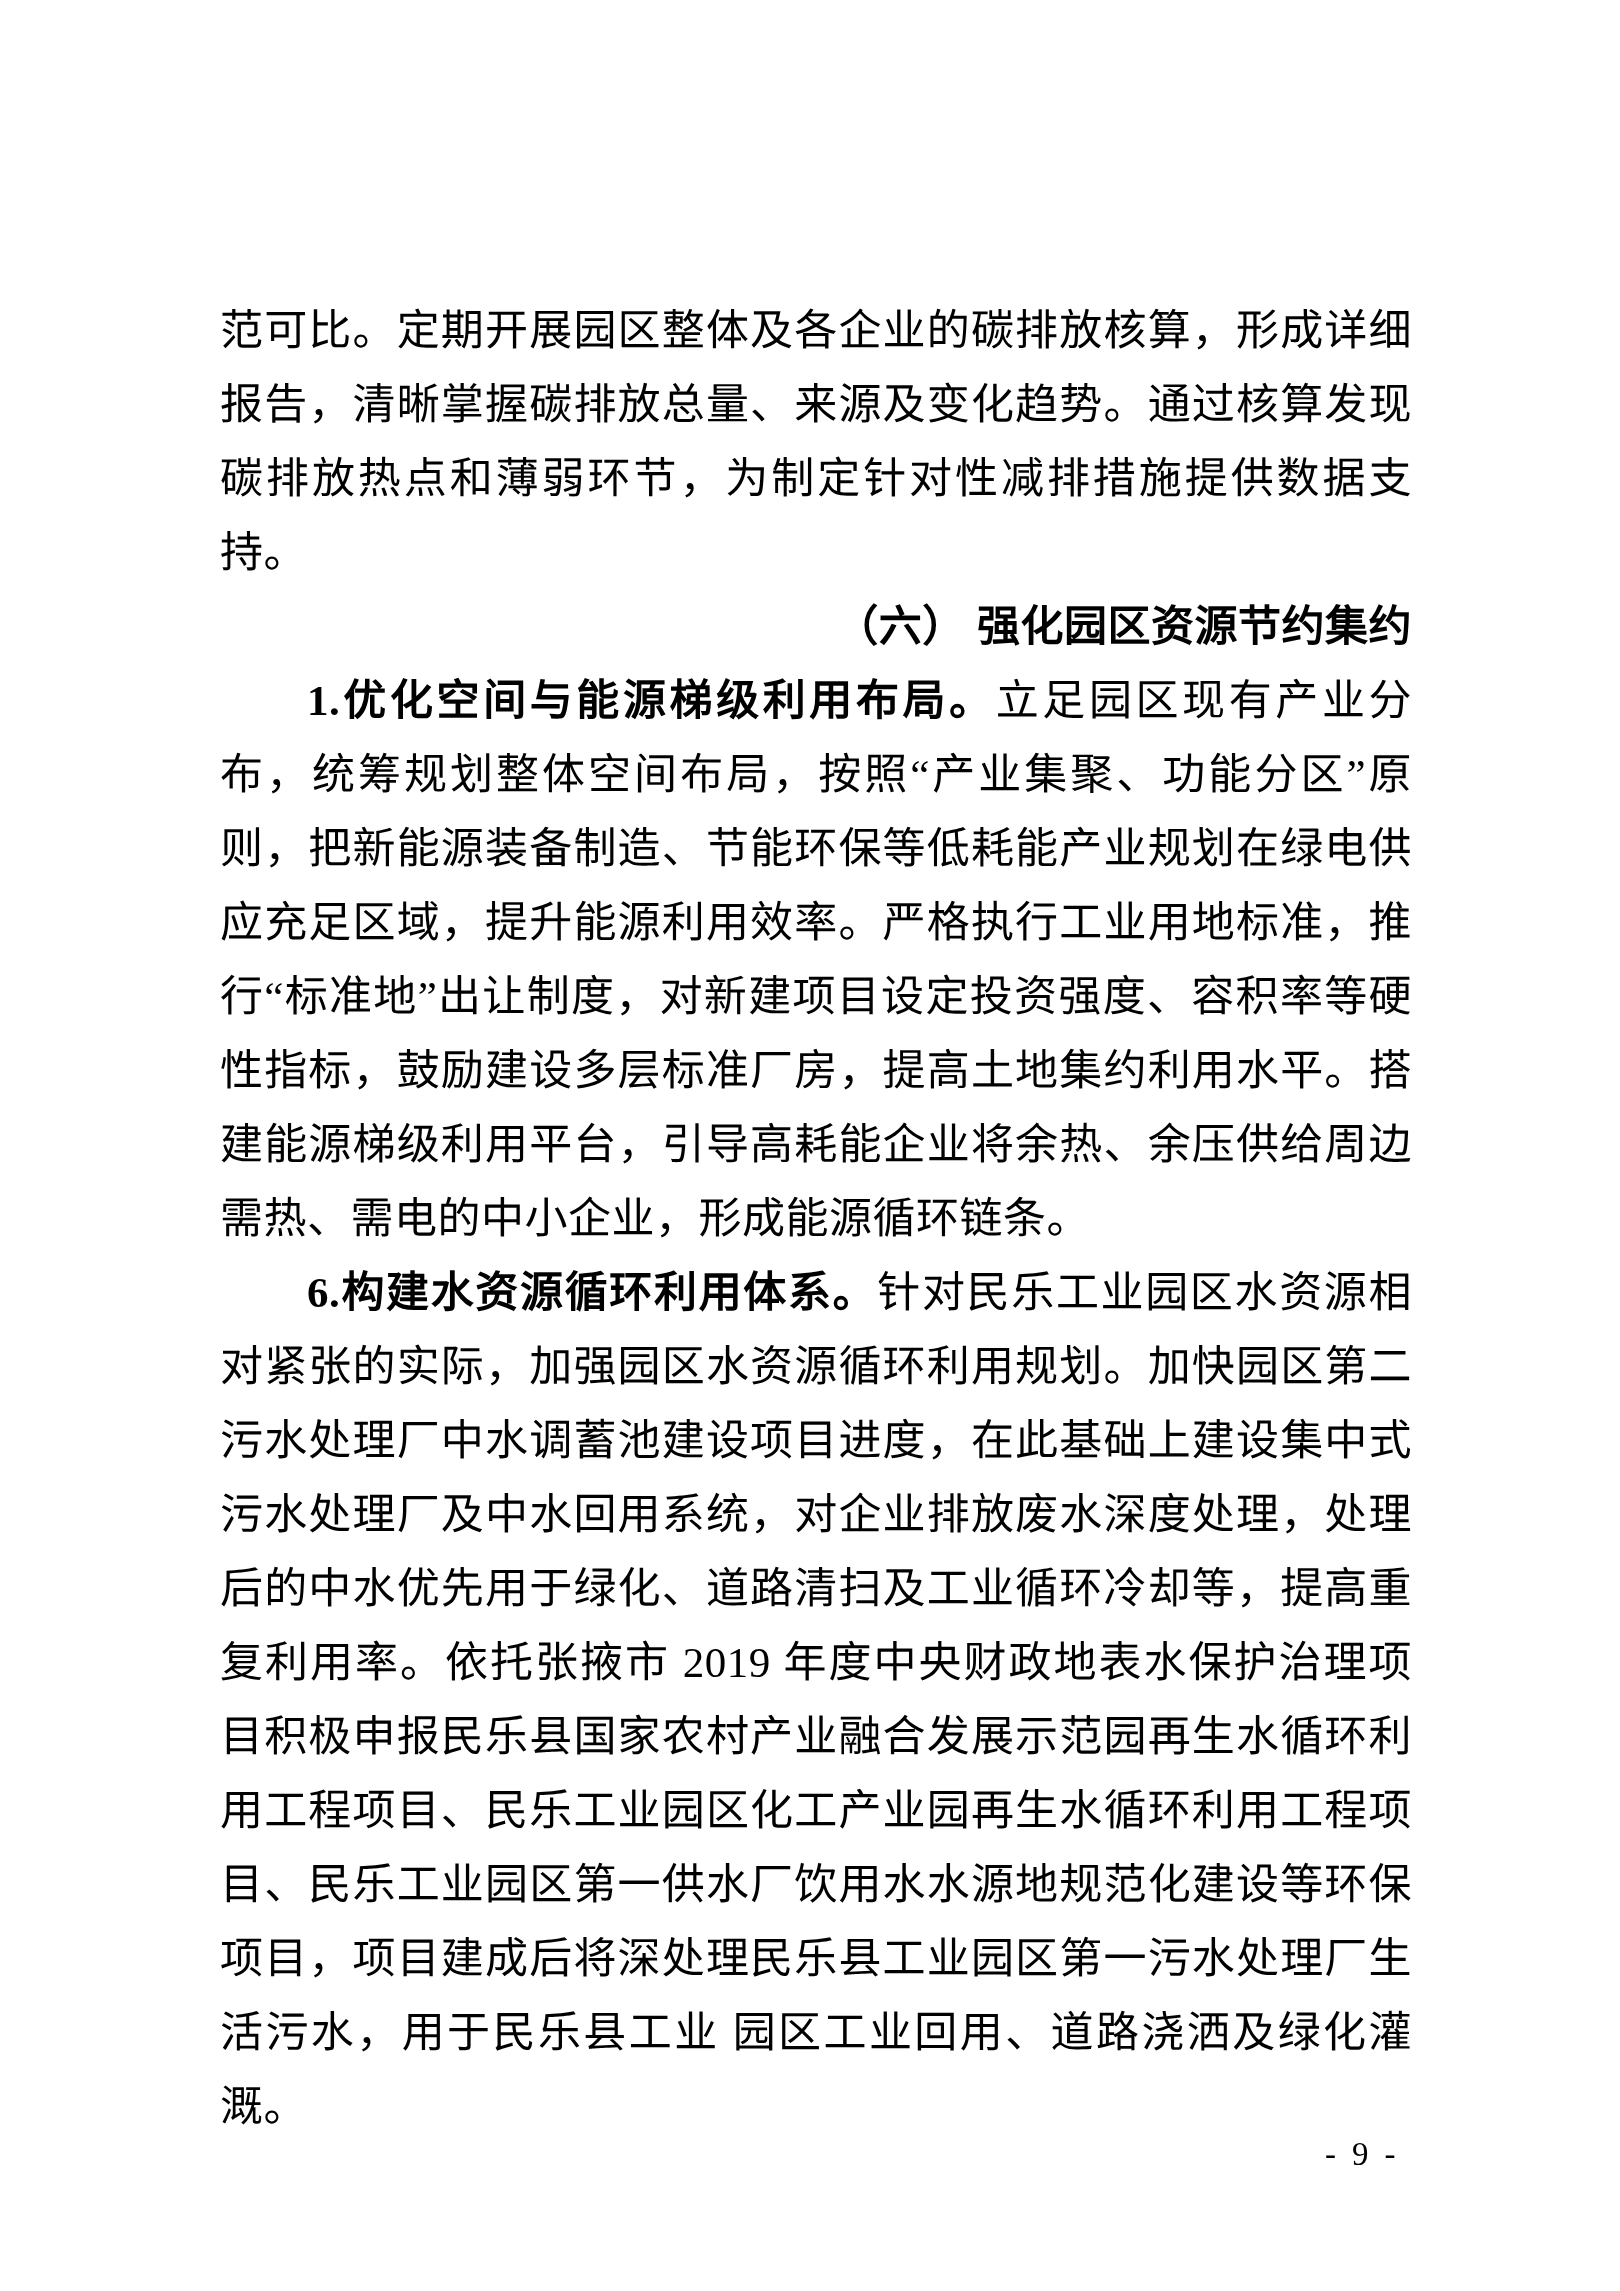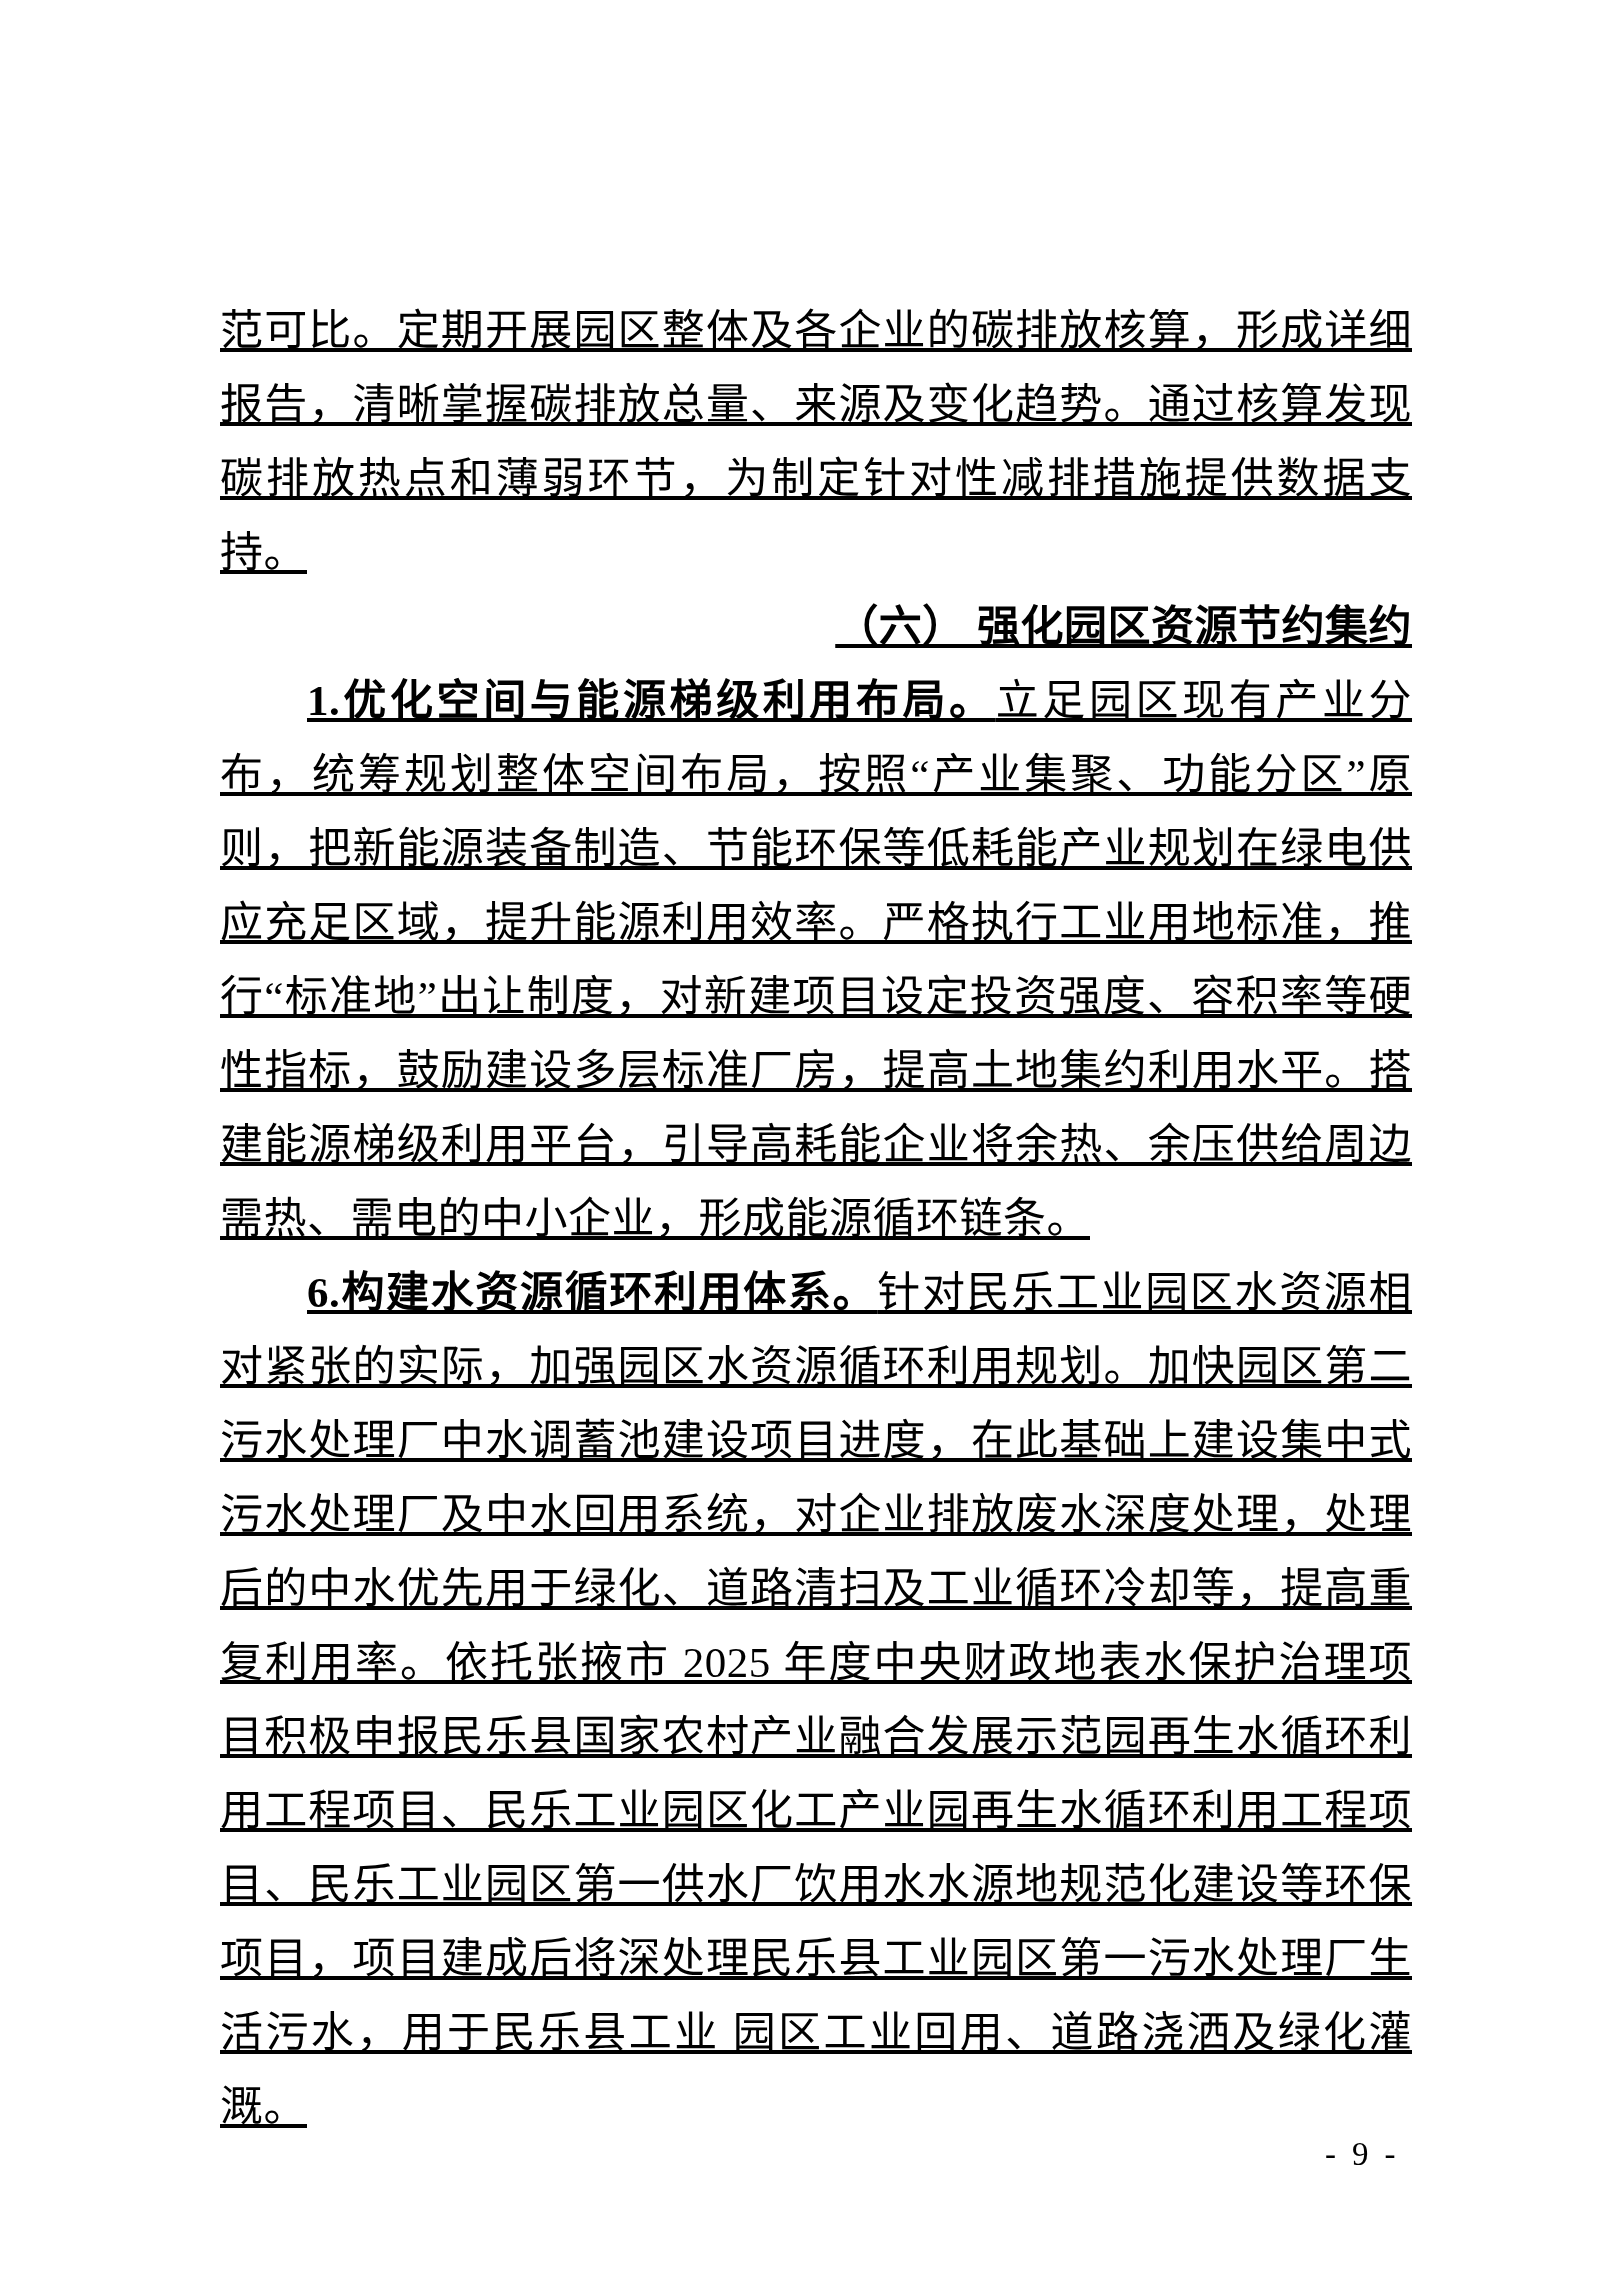--- a/index.html
+++ b/index.html
@@ -24,21 +24,20 @@
   .para {
     margin: 0;
     padding: 0;
     font-family: "Liberation Serif", "DejaVu Serif", serif;
     font-size: 43px;
     line-height: 74px;
     color: #000000;
     text-align: justify;
     text-justify: inter-ideograph;
     letter-spacing: 0.5px;
-    text-decoration: underline;
   }
   .para.indent {
     text-indent: 87px;
   }
   .para.heading {
     text-align: right;
   }
   .run.bold {
     font-weight: 700;
   }
@@ -56,17 +55,17 @@
   }
 </style>
 </head>
 <body>
 
 <div class="page">
   <div class="content">
       <p class="para"><span class="run">范可比。定期开展园区整体及各企业的碳排放核算，形成详细报告，清晰掌握碳排放总量、来源及变化趋势。通过核算发现碳排放热点和薄弱环节，为制定针对性减排措施提供数据支持。</span></p>
       <p class="para indent heading"><span class="run bold">（六） 强化园区资源节约集约</span></p>
       <p class="para indent"><span class="run bold">1.优化空间与能源梯级利用布局。</span><span class="run">立足园区现有产业分布，统筹规划整体空间布局，按照“产业集聚、功能分区”原则，把新能源装备制造、节能环保等低耗能产业规划在绿电供应充足区域，提升能源利用效率。严格执行工业用地标准，推行“标准地”出让制度，对新建项目设定投资强度、容积率等硬性指标，鼓励建设多层标准厂房，提高土地集约利用水平。搭建能源梯级利用平台，引导高耗能企业将余热、余压供给周边需热、需电的中小企业，形成能源循环链条。</span></p>
-      <p class="para indent"><span class="run bold">6.构建水资源循环利用体系。</span><span class="run">针对民乐工业园区水资源相对紧张的实际，加强园区水资源循环利用规划。加快园区第二污水处理厂中水调蓄池建设项目进度，在此基础上建设集中式污水处理厂及中水回用系统，对企业排放废水深度处理，处理后的中水优先用于绿化、道路清扫及工业循环冷却等，提高重复利用率。依托张掖市 2025 年度中央财政地表水保护治理项目积极申报民乐县国家农村产业融合发展示范园再生水循环利用工程项目、民乐工业园区化工产业园再生水循环利用工程项目、民乐工业园区第一供水厂饮用水水源地规范化建设等环保项目，项目建成后将深处理民乐县工业园区第一污水处理厂生活污水，用于民乐县工业 园区工业回用、道路浇洒及绿化灌溉。</span></p>
+      <p class="para indent"><span class="run bold">6.构建水资源循环利用体系。</span><span class="run">针对民乐工业园区水资源相对紧张的实际，加强园区水资源循环利用规划。加快园区第二污水处理厂中水调蓄池建设项目进度，在此基础上建设集中式污水处理厂及中水回用系统，对企业排放废水深度处理，处理后的中水优先用于绿化、道路清扫及工业循环冷却等，提高重复利用率。依托张掖市 2019 年度中央财政地表水保护治理项目积极申报民乐县国家农村产业融合发展示范园再生水循环利用工程项目、民乐工业园区化工产业园再生水循环利用工程项目、民乐工业园区第一供水厂饮用水水源地规范化建设等环保项目，项目建成后将深处理民乐县工业园区第一污水处理厂生活污水，用于民乐县工业 园区工业回用、道路浇洒及绿化灌溉。</span></p>
     </div>
   <div class="footer">- 9 -</div>
 </div>
 
 
 </body></html>

